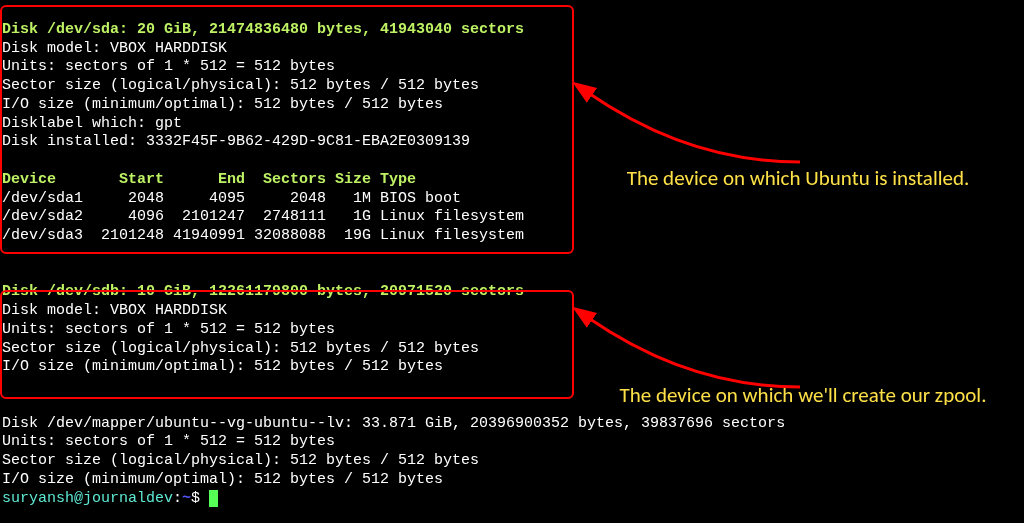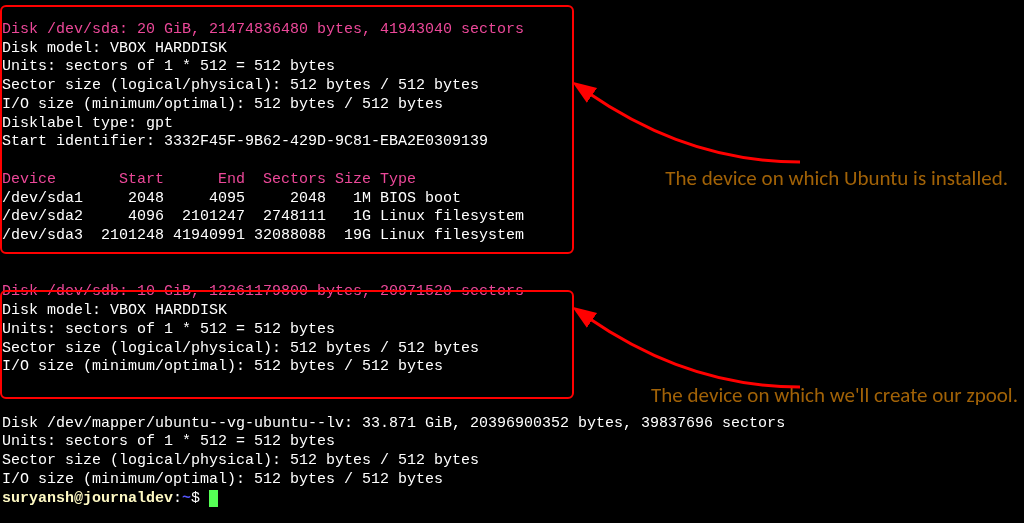--- a/index.html
+++ b/index.html
@@ -12,63 +12,63 @@
     line-height: 1.25;
     width: 1024px;
     height: 523px;
     overflow: hidden;
   }
   .term {
     position: relative;
     white-space: pre;
     padding: 2px 0 0 2px;
   }
-  .yellow { color: #ec4899; font-weight: normal; }
-  .prompt-user { color: #fef9c3; font-weight: bold; }
+  .yellow { color: #bef264; font-weight: bold; }
+  .prompt-user { color: #5eead4; font-weight: normal; }
   .prompt-colon { color: #fff; }
   .prompt-path { color: #5555ff; font-weight: bold; }
   .prompt-dollar { color: #fff; }
   .cursor {
     display: inline-block;
     width: 9px;
     height: 17px;
     background: #55ff55;
     vertical-align: text-bottom;
   }
   .box {
     position: absolute;
     border: 2px solid #ff0000;
     border-radius: 6px;
     pointer-events: none;
   }
   .annot {
     position: absolute;
-    color: #a16207;
+    color: #fde047;
     font-family: Calibri, Arial, sans-serif;
     font-size: 21px;
     white-space: normal;
-    text-align: right;
+    text-align: center;
   }
   svg.arrow {
     position: absolute;
     overflow: visible;
     pointer-events: none;
   }
 </style>
 </head>
 <body>
 
 <div class="term">
 <span class="yellow">Disk /dev/sda: 20 GiB, 21474836480 bytes, 41943040 sectors</span>
 <span>Disk model: VBOX HARDDISK</span>
 <span>Units: sectors of 1 * 512 = 512 bytes</span>
 <span>Sector size (logical/physical): 512 bytes / 512 bytes</span>
 <span>I/O size (minimum/optimal): 512 bytes / 512 bytes</span>
-<span>Disklabel type: gpt</span>
-<span>Start identifier: 3332F45F-9B62-429D-9C81-EBA2E0309139</span>
+<span>Disklabel which: gpt</span>
+<span>Disk installed: 3332F45F-9B62-429D-9C81-EBA2E0309139</span>
 
 <span class="yellow">Device       Start      End  Sectors Size Type</span>
 <span>/dev/sda1     2048     4095     2048   1M BIOS boot</span>
 <span>/dev/sda2     4096  2101247  2748111   1G Linux filesystem</span>
 <span>/dev/sda3  2101248 41940991 32088088  19G Linux filesystem</span>
 
 
 <span class="yellow">Disk /dev/sdb: 10 GiB, 12261179800 bytes, 20971520 sectors</span>
 <span>Disk model: VBOX HARDDISK</span>
 <span>Units: sectors of 1 * 512 = 512 bytes</span>

